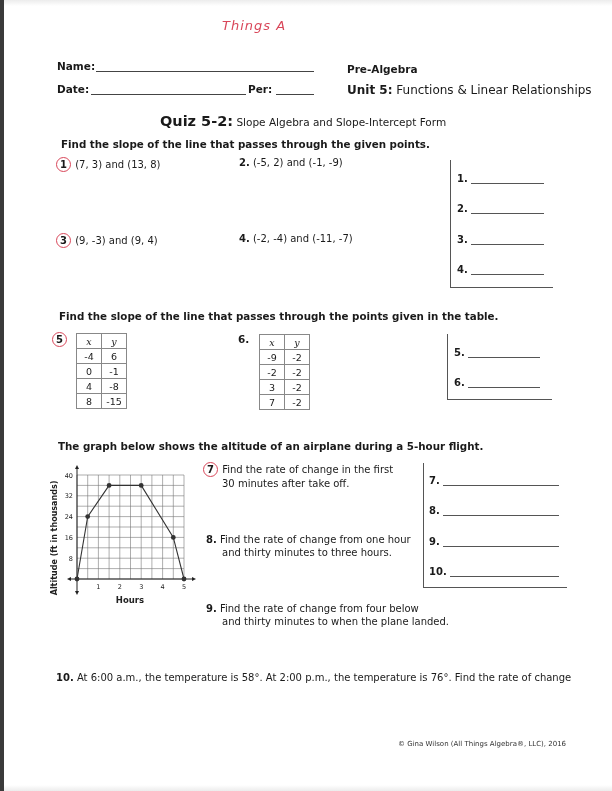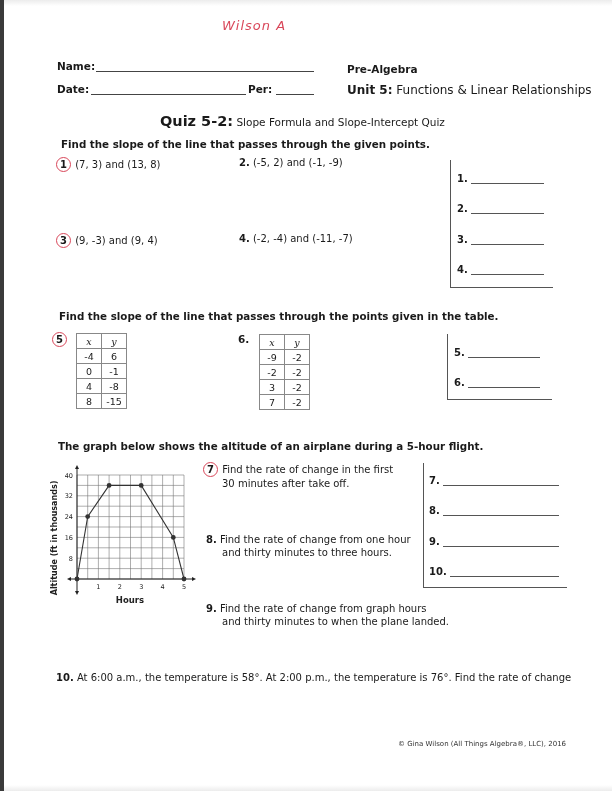--- a/index.html
+++ b/index.html
@@ -30,37 +30,37 @@
   .copy { left: 398px; top: 740px; font-size: 7px; color: #333; }
   svg text { font-family: "DejaVu Sans", sans-serif; }
 </style>
 </head>
 <body>
 
 <div class="edge-left"></div>
 <div class="edge-top"></div>
 <div class="edge-bottom"></div>
 
-<div class="abs version">Wilson A</div>
+<div class="abs version">Things A</div>
 
 <div class="abs lbl" style="left:57px;top:60px;">Name:</div>
 <div class="line" style="left:96px;top:71px;width:218px;"></div>
 <div class="abs lbl" style="left:57px;top:83px;">Date:</div>
 <div class="line" style="left:91px;top:94px;width:155px;"></div>
 <div class="abs lbl" style="left:248px;top:83px;">Per:</div>
 <div class="line" style="left:276px;top:94px;width:38px;"></div>
 <div class="abs lbl" style="left:347px;top:63px;">Pre-Algebra</div>
 <div class="abs" style="left:347px;top:83px;font-size:12px;">
   <b>Unit 5:</b>
   <span>Functions &amp; Linear Relationships</span>
 </div>
 
 <div class="abs title">
   <b>Quiz 5-2:</b>
-  <span>Slope Formula and Slope-Intercept Quiz</span>
+  <span>Slope Algebra and Slope-Intercept Form</span>
 </div>
 
 <div class="abs instr" style="left:61px;top:138px;">Find the slope of the line that passes through the given points.</div>
 
 <div class="abs prob" style="left:56px;top:157px;">
   <span class="circ">1</span>
   <span>(7, 3) and (13, 8)</span>
 </div>
 <div class="abs prob" style="left:239px;top:157px;">
   <b>2.</b>
@@ -208,21 +208,21 @@
   <span>Find the rate of change in the first</span><br>
   <span style="margin-left:19px;">30 minutes after take off.</span>
 </div>
 <div class="abs prob" style="left:206px;top:533px;line-height:13px;">
   <b>8.</b>
   <span>Find the rate of change from one hour</span><br>
   <span style="margin-left:16px;">and thirty minutes to three hours.</span>
 </div>
 <div class="abs prob" style="left:206px;top:602px;line-height:13px;">
   <b>9.</b>
-  <span>Find the rate of change from graph hours</span><br>
+  <span>Find the rate of change from four below</span><br>
   <span style="margin-left:16px;">and thirty minutes to when the plane landed.</span>
 </div>
 
 <div class="ansbox" style="left:423px;top:463px;width:143px;height:124px;"></div>
 <div class="ans" style="left:429px;top:475px;"><span>7.</span><span class="u" style="width:116px;"></span></div>
 <div class="ans" style="left:429px;top:505px;"><span>8.</span><span class="u" style="width:116px;"></span></div>
 <div class="ans" style="left:429px;top:536px;"><span>9.</span><span class="u" style="width:116px;"></span></div>
 <div class="ans" style="left:429px;top:566px;"><span>10.</span><span class="u" style="width:109px;"></span></div>
 
 <div class="abs prob" style="left:56px;top:671px;line-height:13px;">

